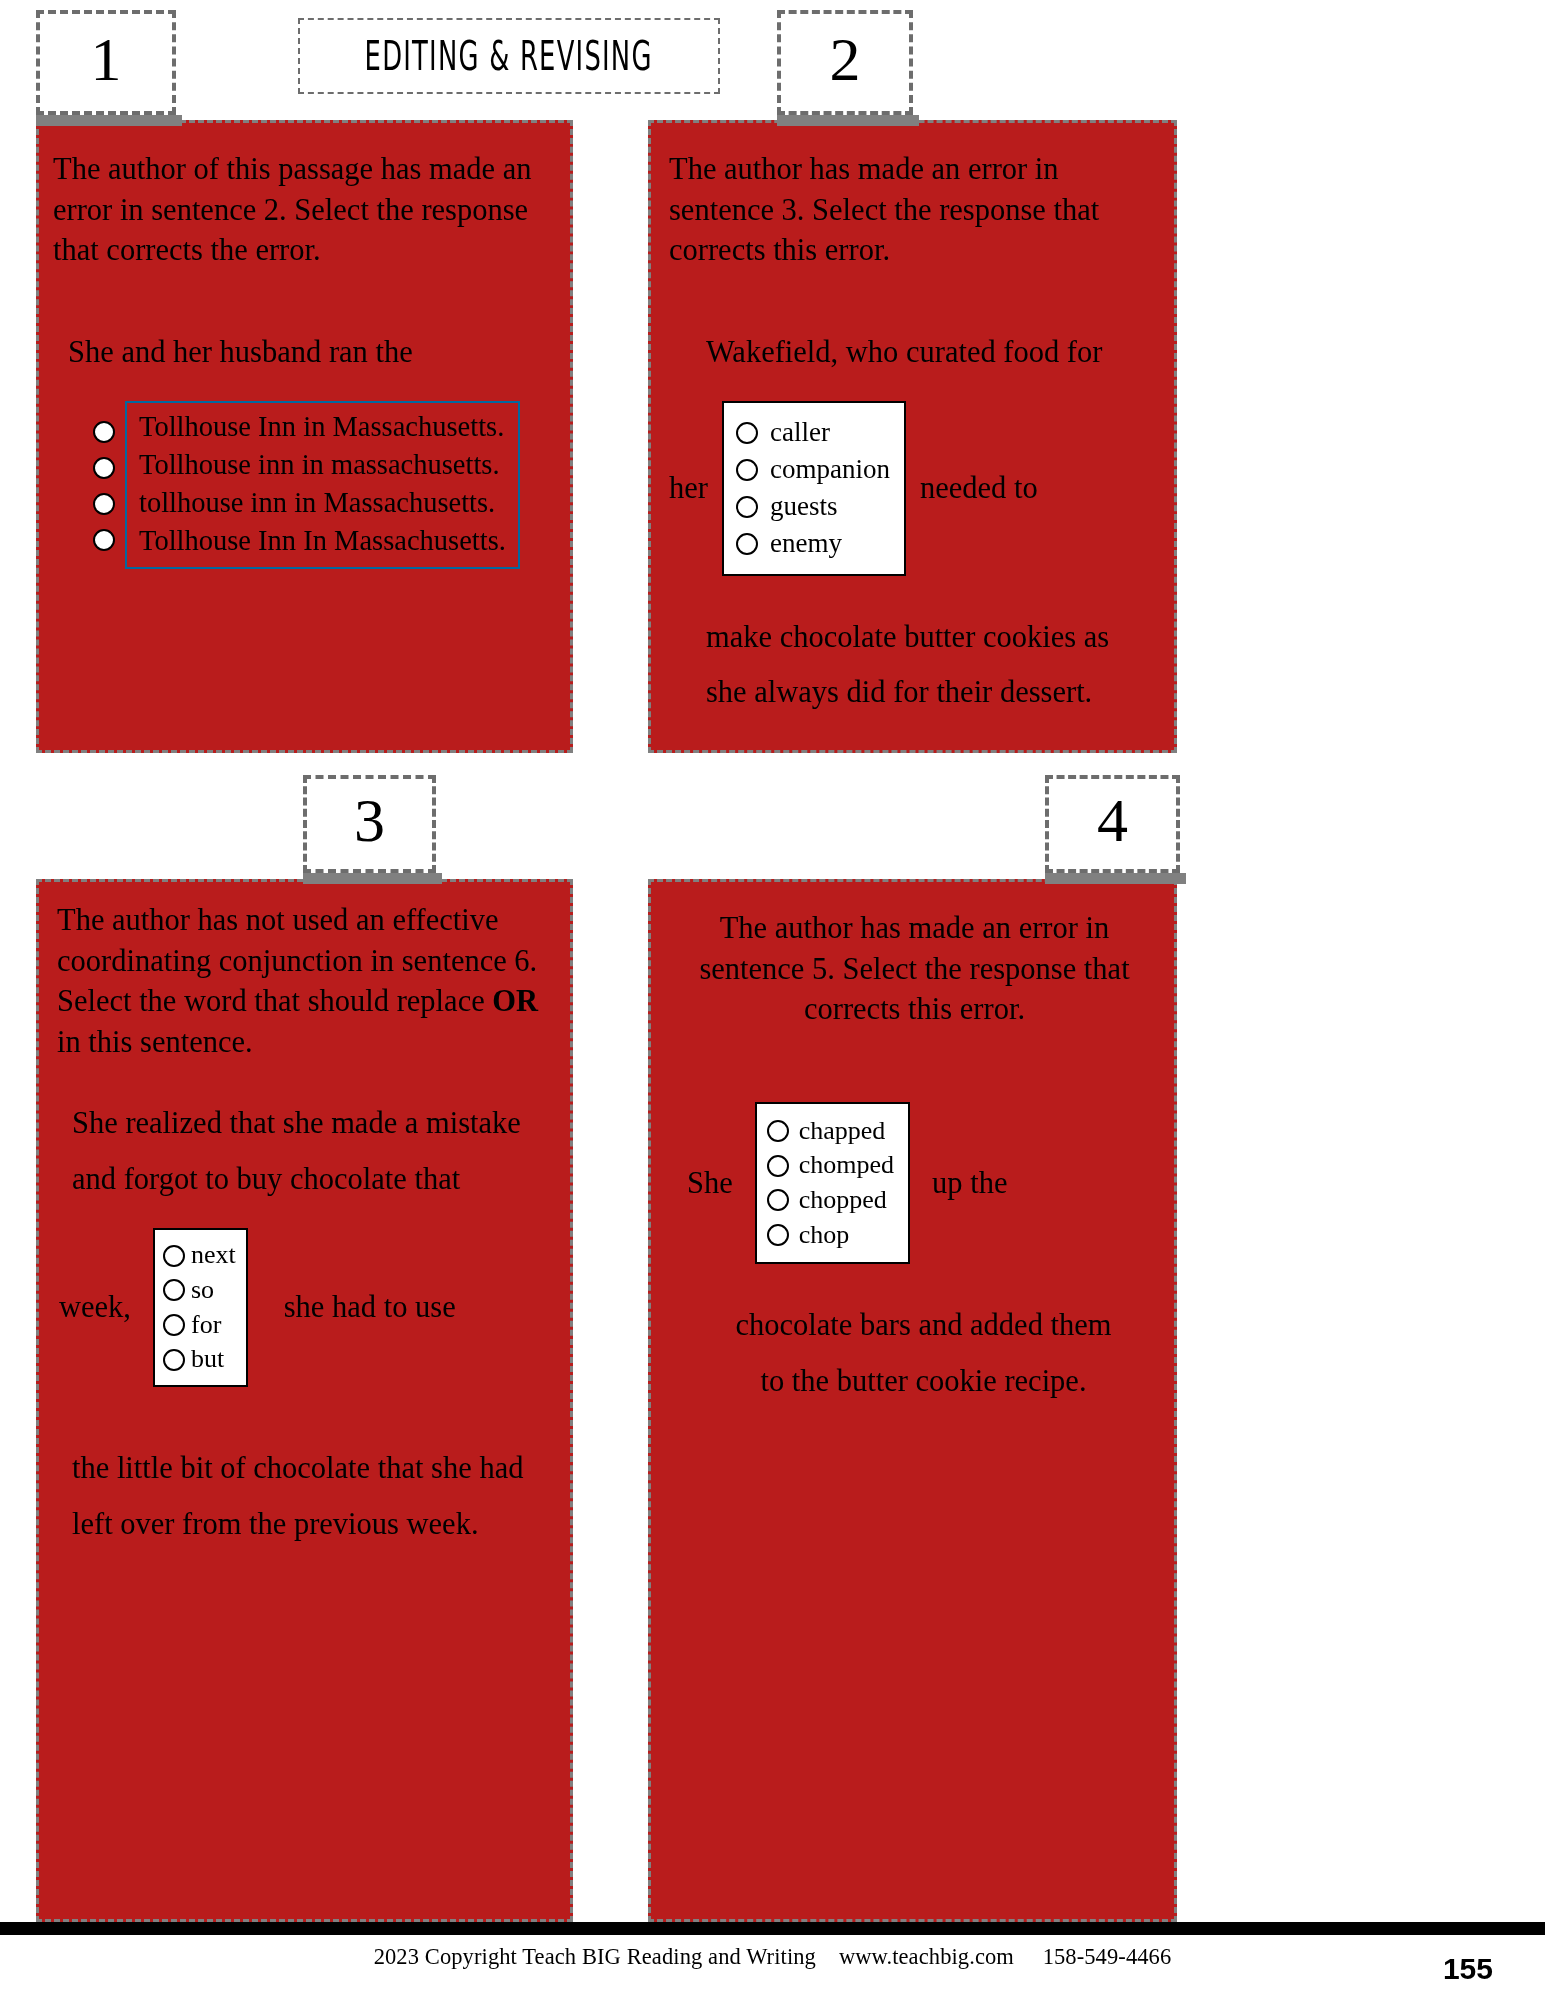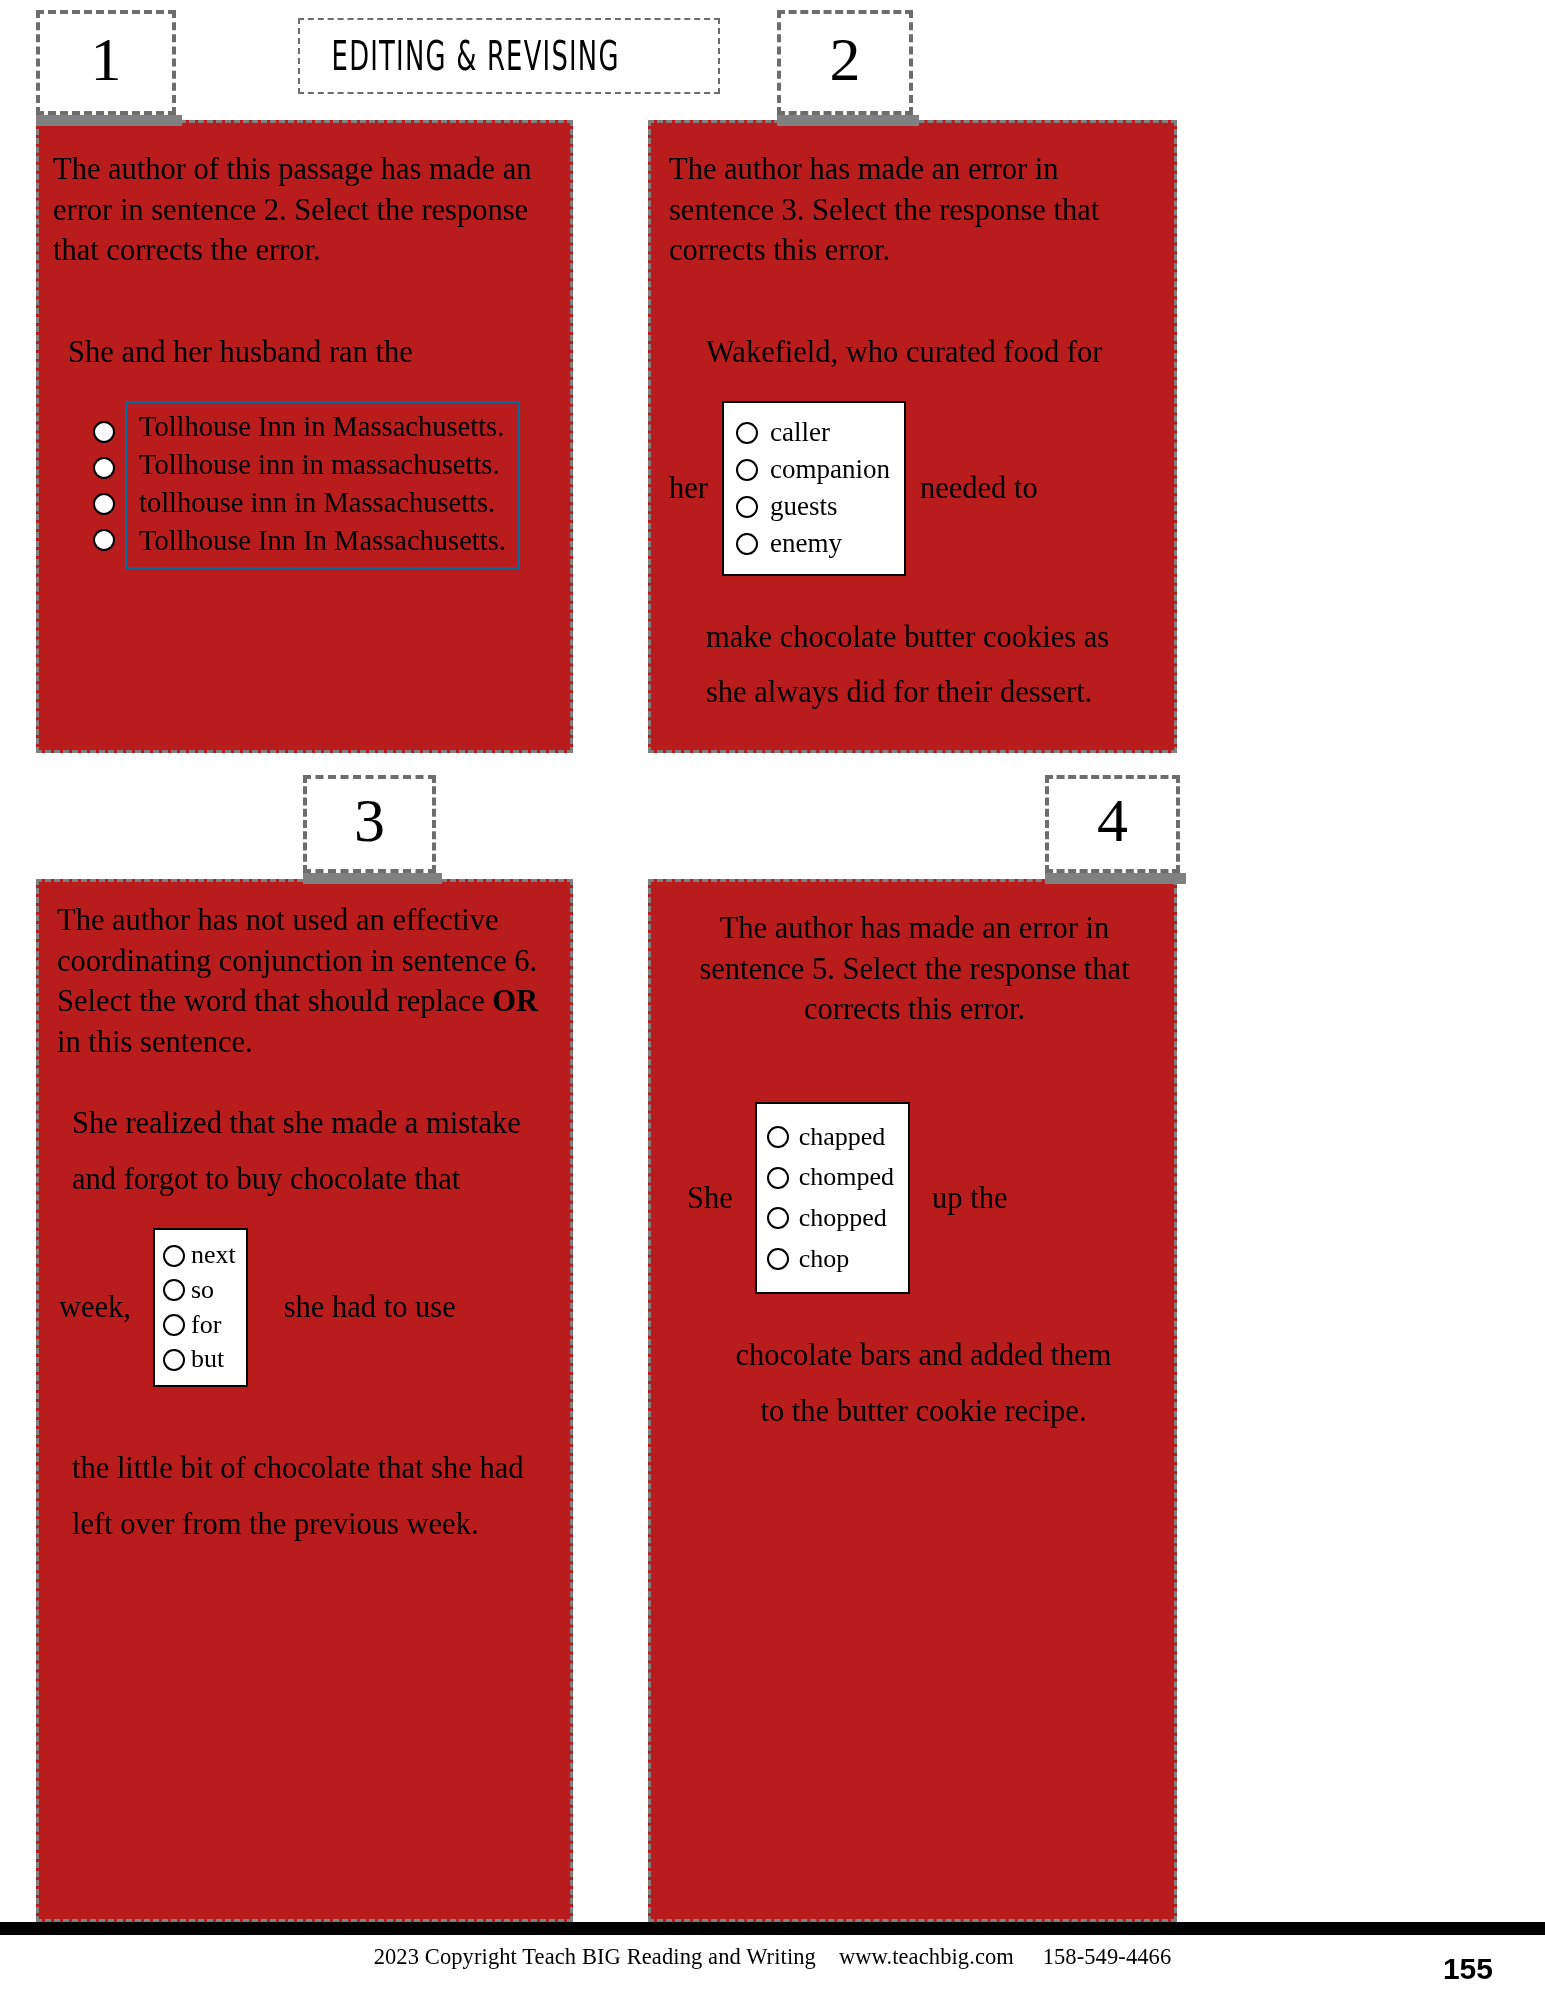--- a/index.html
+++ b/index.html
@@ -30,21 +30,21 @@
   }
   .title-box {
     position: absolute;
     left: 298px;
     top: 18px;
     width: 418px;
     height: 72px;
     border: 2px dashed #6d6d6d;
     display: flex;
     align-items: center;
-    justify-content: flex-start;
+    justify-content: center;
     background: #ffffff;
   }
   .title-text {
     font-family: "DejaVu Sans Condensed", "Liberation Sans Narrow", "Liberation Sans", sans-serif;
     font-size: 35px;
     letter-spacing: 1.5px;
     font-weight: 400;
     font-stretch: condensed;
     transform: scaleX(0.82) scaleY(1.18);
     transform-origin: center;
@@ -177,21 +177,21 @@
     margin: 0 20px 0 0;
   }
   .q3-optbox .opt-row { gap: 6px; margin: 4px 0; }
   .q3-optbox .opt-label { font-size: 26px; }
 
   
   .q4-optbox {
     padding: 8px 14px 8px 10px;
     margin: 0 22px;
   }
-  .q4-optbox .opt-row { gap: 10px; margin: 10px 0; }
+  .q4-optbox .opt-row { gap: 10px; margin: 4px 0; }
   .q4-optbox .opt-label { font-size: 26px; }
 
   
   .footer-rule {
     position: absolute;
     left: 0;
     top: 1922px;
     width: 1545px;
     height: 13px;
     background: #000000;

